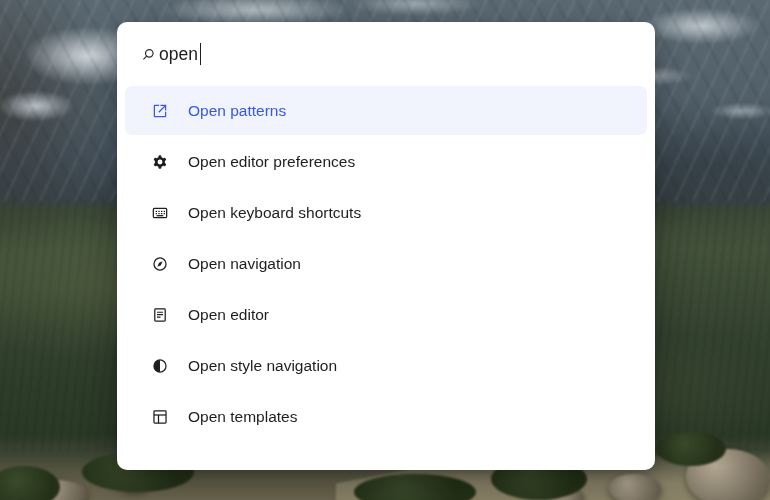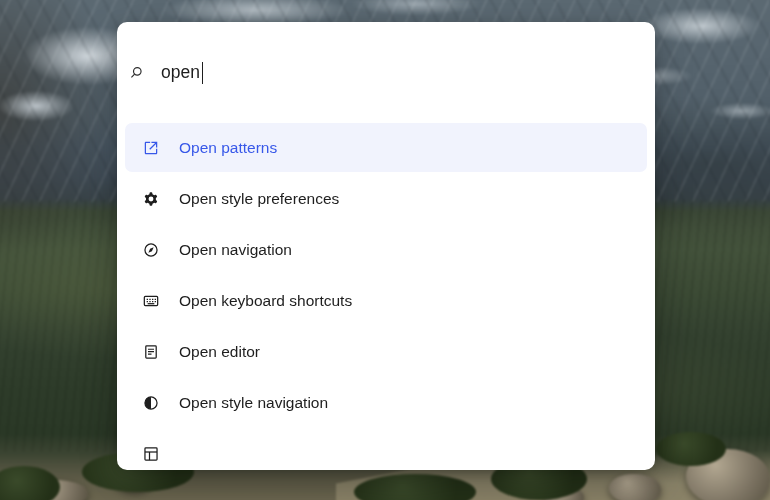--- a/index.html
+++ b/index.html
@@ -83,38 +83,38 @@
   .bush-4 { left: -6px;  top: 472px; width: 72px;  height: 42px; }
   .bush-5 { left: 360px; top: 480px; width: 122px; height: 36px; }
 
   
   .palette {
     position: absolute; left: 117px; top: 22px; width: 538px; height: 448px;
     background: #ffffff; border-radius: 10px;
     box-shadow: 0 12px 36px rgba(0,0,0,.28), 0 2px 8px rgba(0,0,0,.12);
   }
   .search-row {
-    display: flex; align-items: center; gap: 15px;
-    height: 101px; padding: 0 10px;
+    display: flex; align-items: center; gap: 1px;
+    height: 64px; padding: 0 22px;
   }
   .search-glyph { display: flex; color: #2c2c2c; }
   .search-glyph svg { width: 19px; height: 19px; display: block; }
   .search-text {
     font-size: 17.5px; color: #1e1e1e; display: flex; align-items: center;
   }
   .caret {
     width: 1.5px; height: 22px; background: #1e1e1e; margin-left: 2px;
     animation: blink 1.1s steps(1) infinite;
   }
   @keyframes blink { 50% { opacity: 0; } }
 
   .command-list { padding: 0 8px; }
   .command-item {
     height: 49px; margin-bottom: 2px; border-radius: 7px;
-    display: flex; align-items: center; gap: 18px; padding: 0 16px;
+    display: flex; align-items: center; gap: 18px; padding: 0 25px;
     font-size: 15.5px; color: #1e1e1e; cursor: pointer;
   }
   .command-item.selected { background: #f1f3fd; color: #3858e9; }
   .cmd-icon { display: flex; color: inherit; }
   .cmd-icon svg { width: 20px; height: 20px; display: block; }
   .cmd-label { line-height: 1; }
 </style>
 </head>
 <body>
 
@@ -164,47 +164,47 @@
       </span>
       <span class="cmd-label">Open patterns</span>
     </div>
 
     <div class="command-item">
       <span class="cmd-icon">
         <svg viewBox="0 0 24 24" fill="none" aria-hidden="true">
           <path fill-rule="evenodd" clip-rule="evenodd" fill="currentColor" d="M10.29 4.84A1 1 0 0 1 11.27 4h1.31a1 1 0 0 1 .98.84l.25 1.46c.78.26 1.5.68 2.11 1.22l1.39-.52a1 1 0 0 1 1.22.44l.65 1.13a1 1 0 0 1-.23 1.27l-1.15.94a6.03 6.03 0 0 1 0 2.44l1.15.94a1 1 0 0 1 .23 1.27l-.65 1.13a1 1 0 0 1-1.22.44l-1.39-.52c-.61.54-1.33.96-2.11 1.22l-.25 1.46a1 1 0 0 1-.98.84h-1.31a1 1 0 0 1-.98-.84l-.25-1.46a6.1 6.1 0 0 1-2.11-1.22l-1.39.52a1 1 0 0 1-1.22-.44l-.65-1.13a1 1 0 0 1 .23-1.27l1.15-.94a6.05 6.05 0 0 1 0-2.44l-1.15-.94a1 1 0 0 1-.23-1.27l.65-1.13a1 1 0 0 1 1.22-.44l1.39.52a6.1 6.1 0 0 1 2.11-1.22l.25-1.46zM14.93 12a2.93 2.93 0 1 1-5.86 0 2.93 2.93 0 0 1 5.86 0z"></path>
         </svg>
       </span>
-      <span class="cmd-label">Open style preferences</span>
-    </div>
-
-    <div class="command-item">
-      <span class="cmd-icon">
-        <svg viewBox="0 0 24 24" fill="none" aria-hidden="true">
-          <circle cx="12" cy="12" r="7.25" stroke="currentColor" stroke-width="1.5"></circle>
-          <path d="M15.2 8.8l-2.1 4.6-4.3 1.8 2.1-4.6 4.3-1.8z" fill="currentColor"></path>
-        </svg>
-      </span>
-      <span class="cmd-label">Open navigation</span>
+      <span class="cmd-label">Open editor preferences</span>
     </div>
 
     <div class="command-item">
       <span class="cmd-icon">
         <svg viewBox="0 0 24 24" fill="none" aria-hidden="true">
           <rect x="4" y="6.5" width="16" height="11" rx="1.2" stroke="currentColor" stroke-width="1.5"></rect>
           <path fill="currentColor" d="M6.8 9.2h1.6v1.6H6.8zM10 9.2h1.6v1.6H10zM13.2 9.2h1.6v1.6h-1.6zM16.4 9.2H18v1.6h-1.6zM6.8 11.9h1.6v1.6H6.8zM10 11.9h1.6v1.6H10zM13.2 11.9h1.6v1.6h-1.6zM16.4 11.9H18v1.6h-1.6z"></path>
           <rect x="8" y="14.5" width="8" height="1.5" fill="currentColor"></rect>
         </svg>
       </span>
       <span class="cmd-label">Open keyboard shortcuts</span>
     </div>
 
     <div class="command-item">
       <span class="cmd-icon">
         <svg viewBox="0 0 24 24" fill="none" aria-hidden="true">
+          <circle cx="12" cy="12" r="7.25" stroke="currentColor" stroke-width="1.5"></circle>
+          <path d="M15.2 8.8l-2.1 4.6-4.3 1.8 2.1-4.6 4.3-1.8z" fill="currentColor"></path>
+        </svg>
+      </span>
+      <span class="cmd-label">Open navigation</span>
+    </div>
+
+    <div class="command-item">
+      <span class="cmd-icon">
+        <svg viewBox="0 0 24 24" fill="none" aria-hidden="true">
           <rect x="5.75" y="4.75" width="12.5" height="14.5" rx="1" stroke="currentColor" stroke-width="1.5"></rect>
           <path fill="currentColor" d="M8.4 8h7.2v1.4H8.4zM8.4 10.9h7.2v1.4H8.4zM8.4 13.8h4.2v1.4H8.4z"></path>
         </svg>
       </span>
       <span class="cmd-label">Open editor</span>
     </div>
 
     <div class="command-item">
       <span class="cmd-icon">
         <svg viewBox="0 0 24 24" fill="none" aria-hidden="true">
@@ -216,16 +216,17 @@
     </div>
 
     <div class="command-item">
       <span class="cmd-icon">
         <svg viewBox="0 0 24 24" fill="none" aria-hidden="true">
           <rect x="4.75" y="4.75" width="14.5" height="14.5" rx="1" stroke="currentColor" stroke-width="1.5"></rect>
           <line x1="4.75" y1="9.6" x2="19.25" y2="9.6" stroke="currentColor" stroke-width="1.5"></line>
           <line x1="10.2" y1="9.6" x2="10.2" y2="19.25" stroke="currentColor" stroke-width="1.5"></line>
         </svg>
       </span>
+      <span class="cmd-label">Open templates</span>
     </div>
 
   </div>
 </div>
 
 </body></html>

